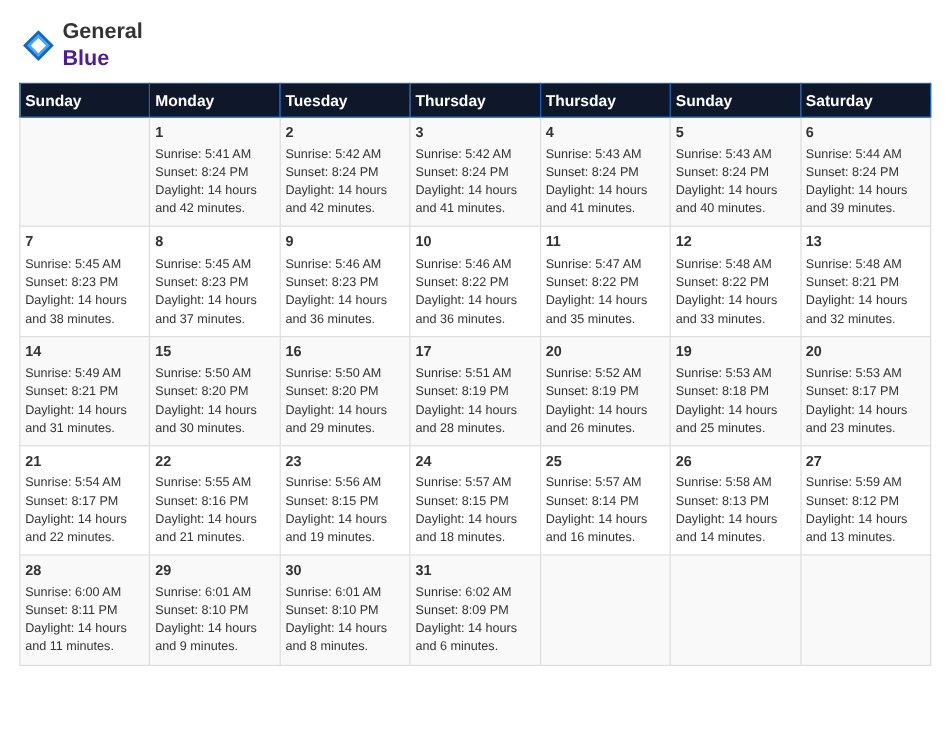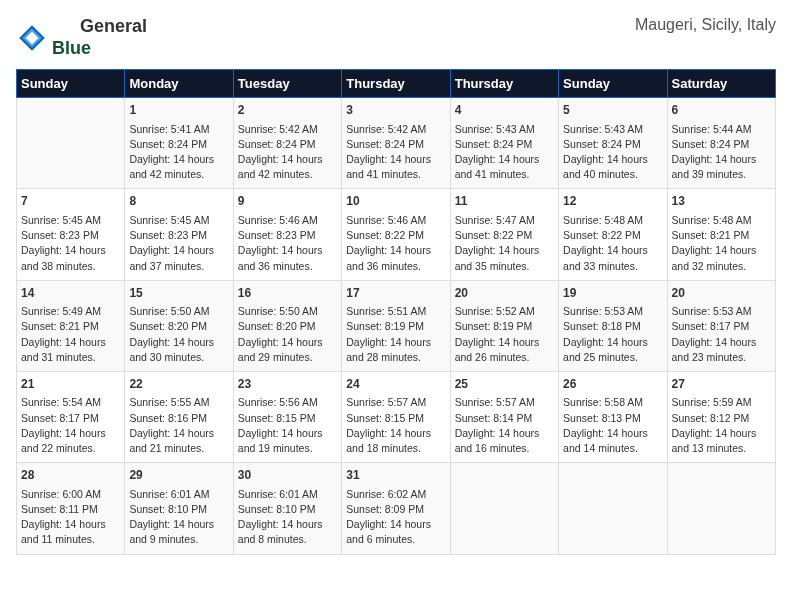--- a/index.html
+++ b/index.html
@@ -19,22 +19,22 @@
     .logo {
       display: flex;
       align-items: center;
       gap: 4px;
     }
     .logo-text {
       font-size: 18px;
       font-weight: bold;
       line-height: 1.2;
     }
-    .logo-general { color: #333; margin-left: 28px; }
-    .logo-blue { color: #14532d; }
+    .logo-general { color: #333; }
+    .logo-blue { color: #4c1d95; }
     .logo-icon {
       width: 32px;
       height: 32px;
     }
     .title-area {
       text-align: right;
     }
     .month-title {
       font-size: 38px;
       font-weight: bold;
@@ -100,21 +100,20 @@
       <polygon points="20,4 36,20 20,36 4,20" fill="#1565C0"></polygon>
       <polygon points="20,8 32,20 20,32 8,20" fill="#42A5F5"></polygon>
       <polygon points="20,12 28,20 20,28 12,20" fill="#fff"></polygon>
     </svg>
     <div class="logo-text">
       <div class="logo-general">General</div>
       <div class="logo-blue">Blue</div>
     </div>
   </div>
   <div class="title-area">
-    <div class="location-title">Maugeri, Sicily, Italy</div>
   </div>
 </div>
 
 <table class="calendar-table">
   <thead>
     <tr>
     <th>Sunday</th>
         <th>Monday</th>
         <th>Tuesday</th>
         <th>Thursday</th>

